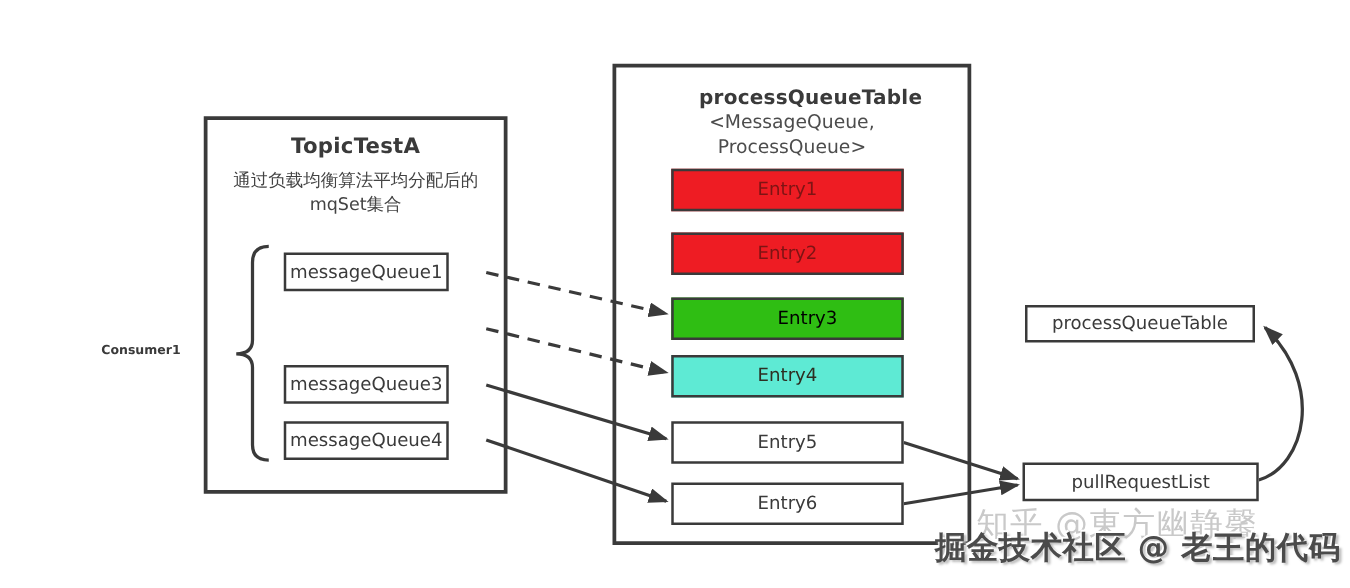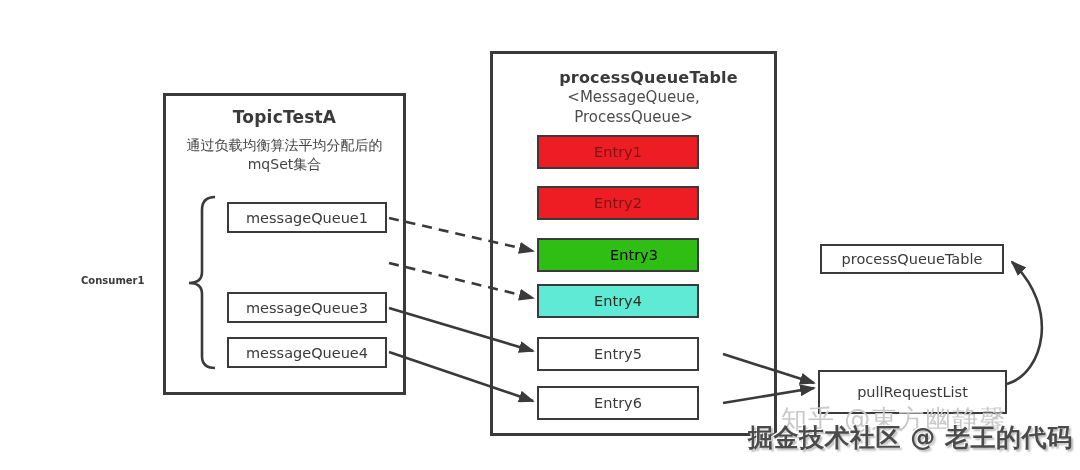--- a/index.html
+++ b/index.html
@@ -56,34 +56,34 @@
     position: absolute;
     display: flex;
     align-items: center;
     justify-content: center;
     background: #ffffff;
     border: 2px solid #3a3a3a;
     font-size: 14.5px;
     color: #3a3a3a;
     z-index: 2;
   }
-  .mq-box { left: 227px; width: 160px; height: 31px; }
+  .mq-box { left: 227px; width: 132px; height: 31px; }
   #mq-1 { top: 202px; }
   #mq-2 { top: 247px; }
   #mq-3 { top: 292px; }
   #mq-4 { top: 337px; }
-  .entry-box { left: 537px; width: 162px; height: 34px; }
+  .entry-box { left: 537px; width: 186px; height: 34px; }
   #entry-1 { top: 135px; }
   #entry-2 { top: 186px; }
   #entry-3 { top: 238px; }
   #entry-4 { top: 284px; }
   #entry-5 { top: 337px; }
   #entry-6 { top: 386px; }
   #pull-request-queue { left: 820px; top: 244px; width: 184px; height: 30px; }
-  #pull-request-list  { left: 818px; top: 370px; width: 189px; height: 44px; }
+  #pull-request-list  { left: 818px; top: 370px; width: 189px; height: 31px; }
   #consumer-label {
     position: absolute;
     left: 57px; top: 275px;
     font-size: 10px;
     font-weight: bold;
     color: #3a3a3a;
     z-index: 2;
     margin-left: 24px;
   }
   .watermark { position: absolute; white-space: nowrap; z-index: 5; pointer-events: none; }

